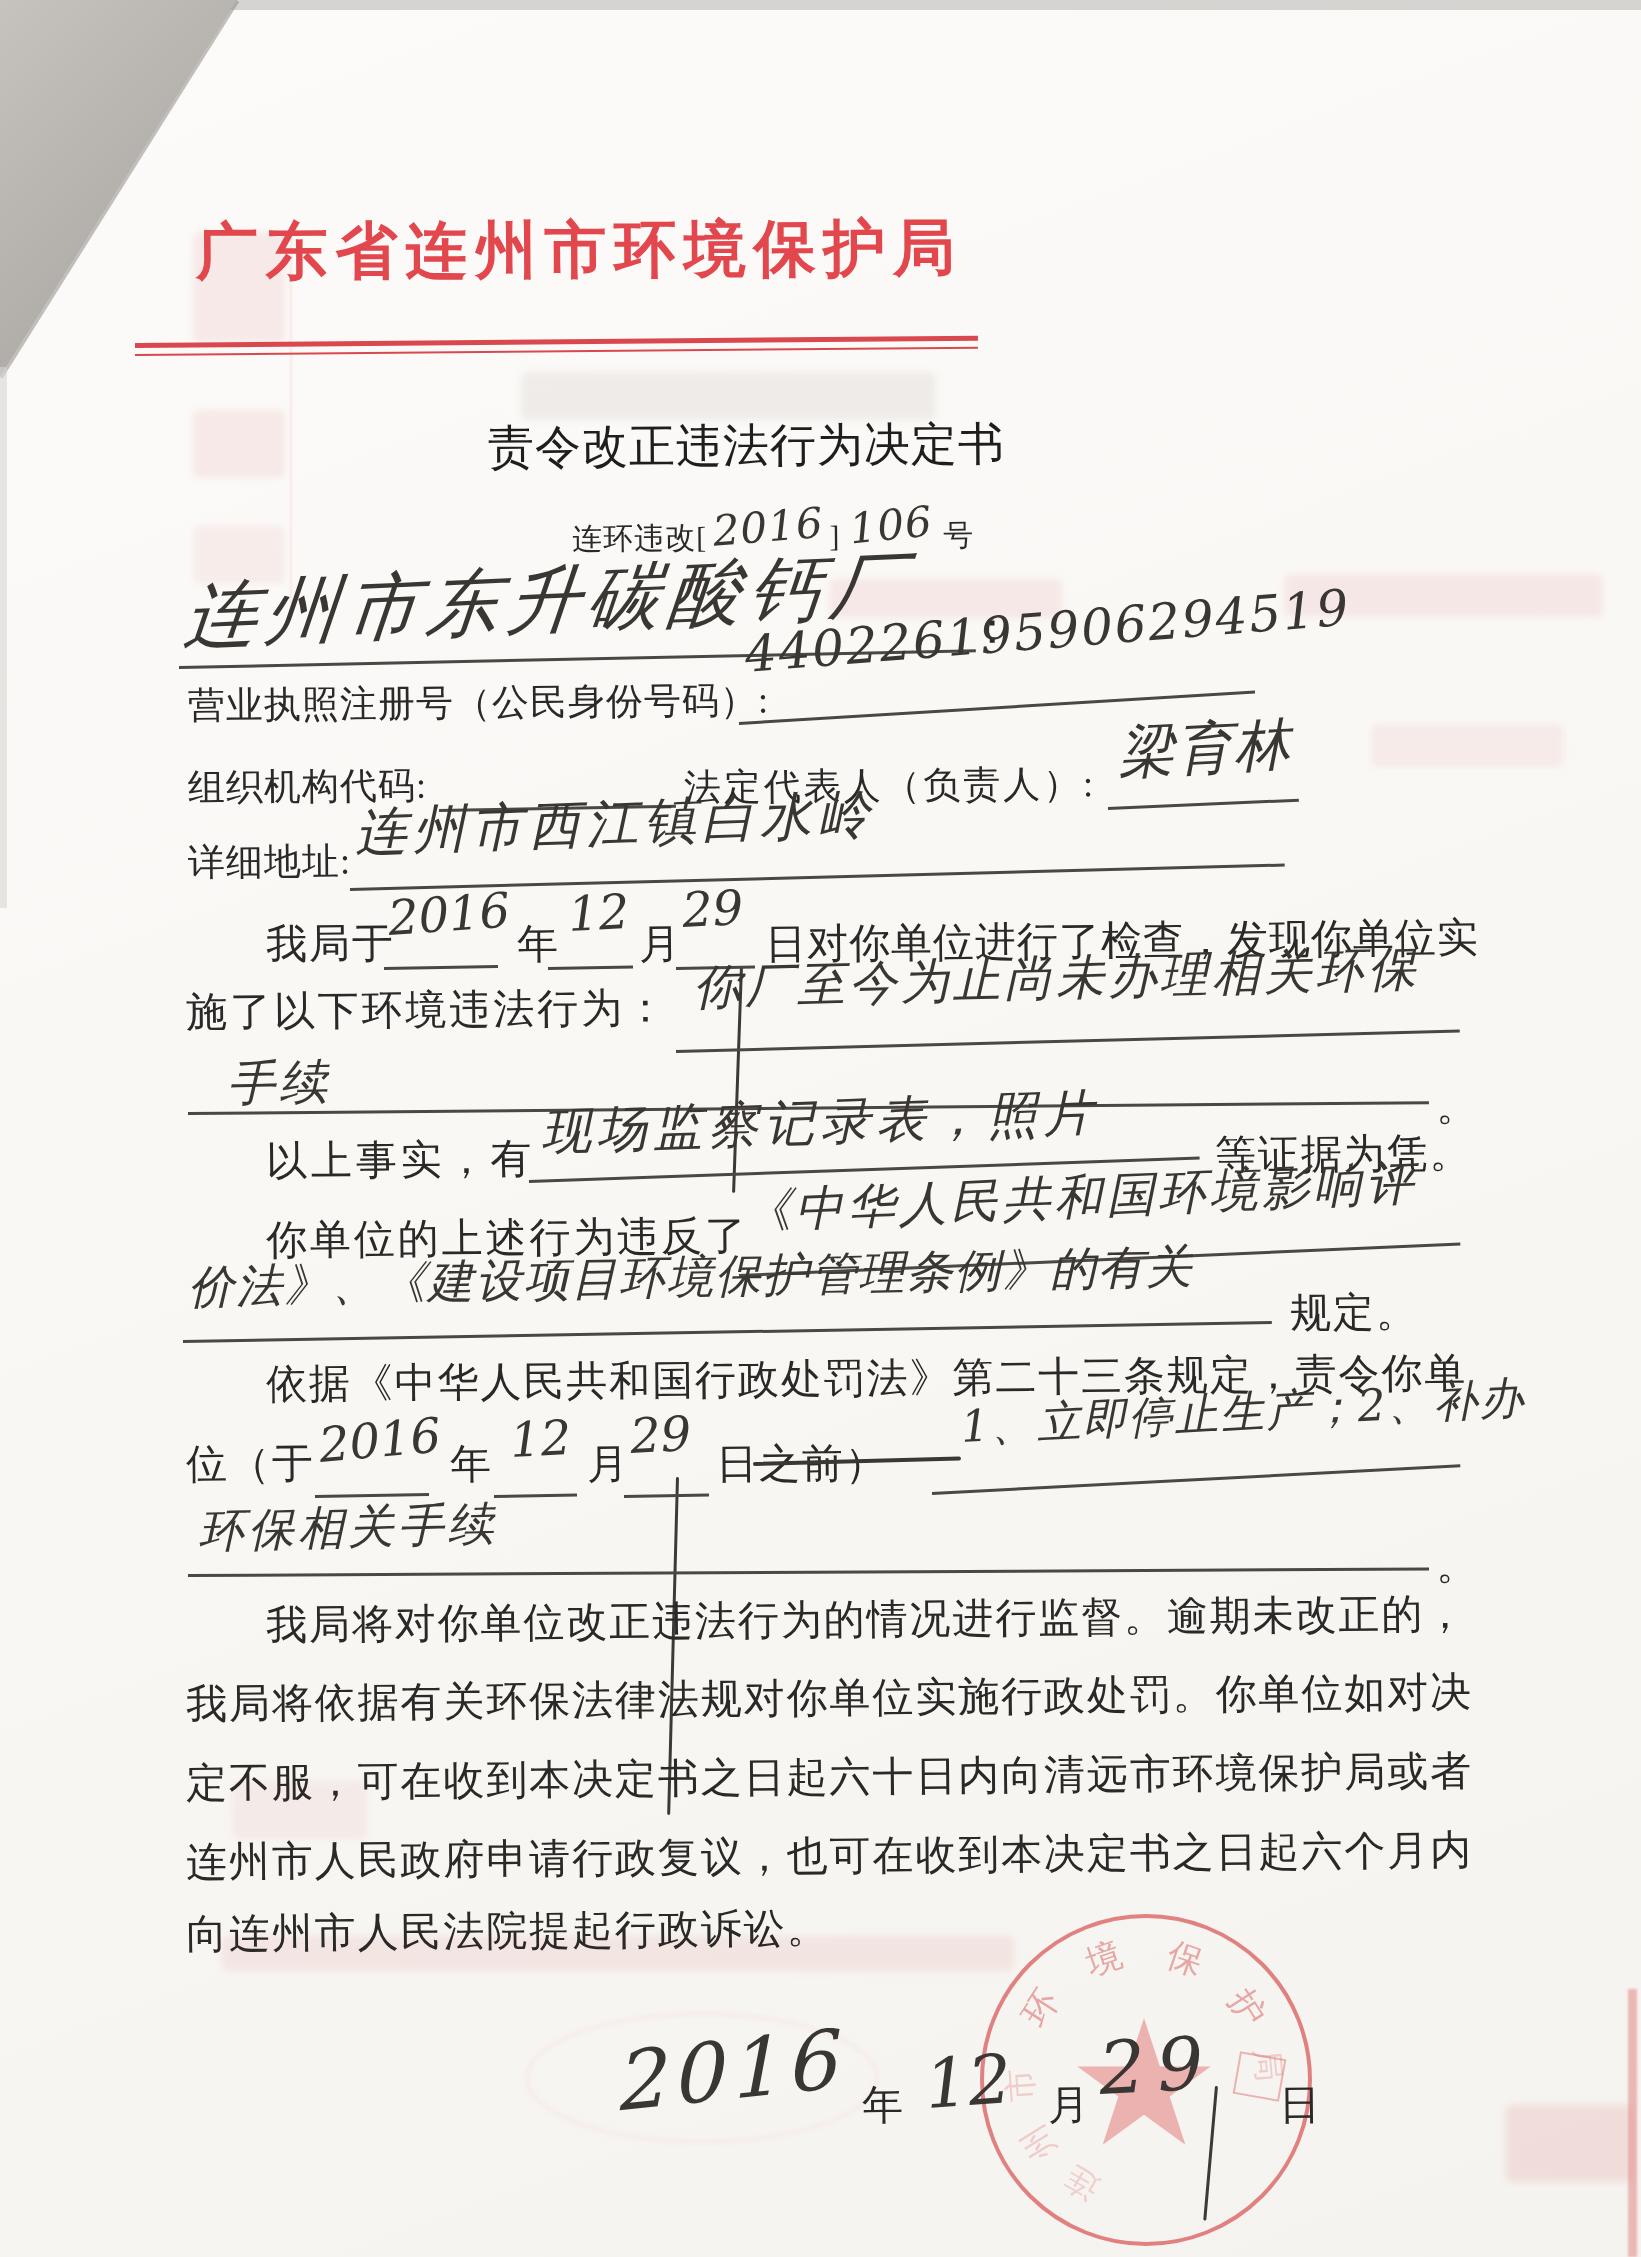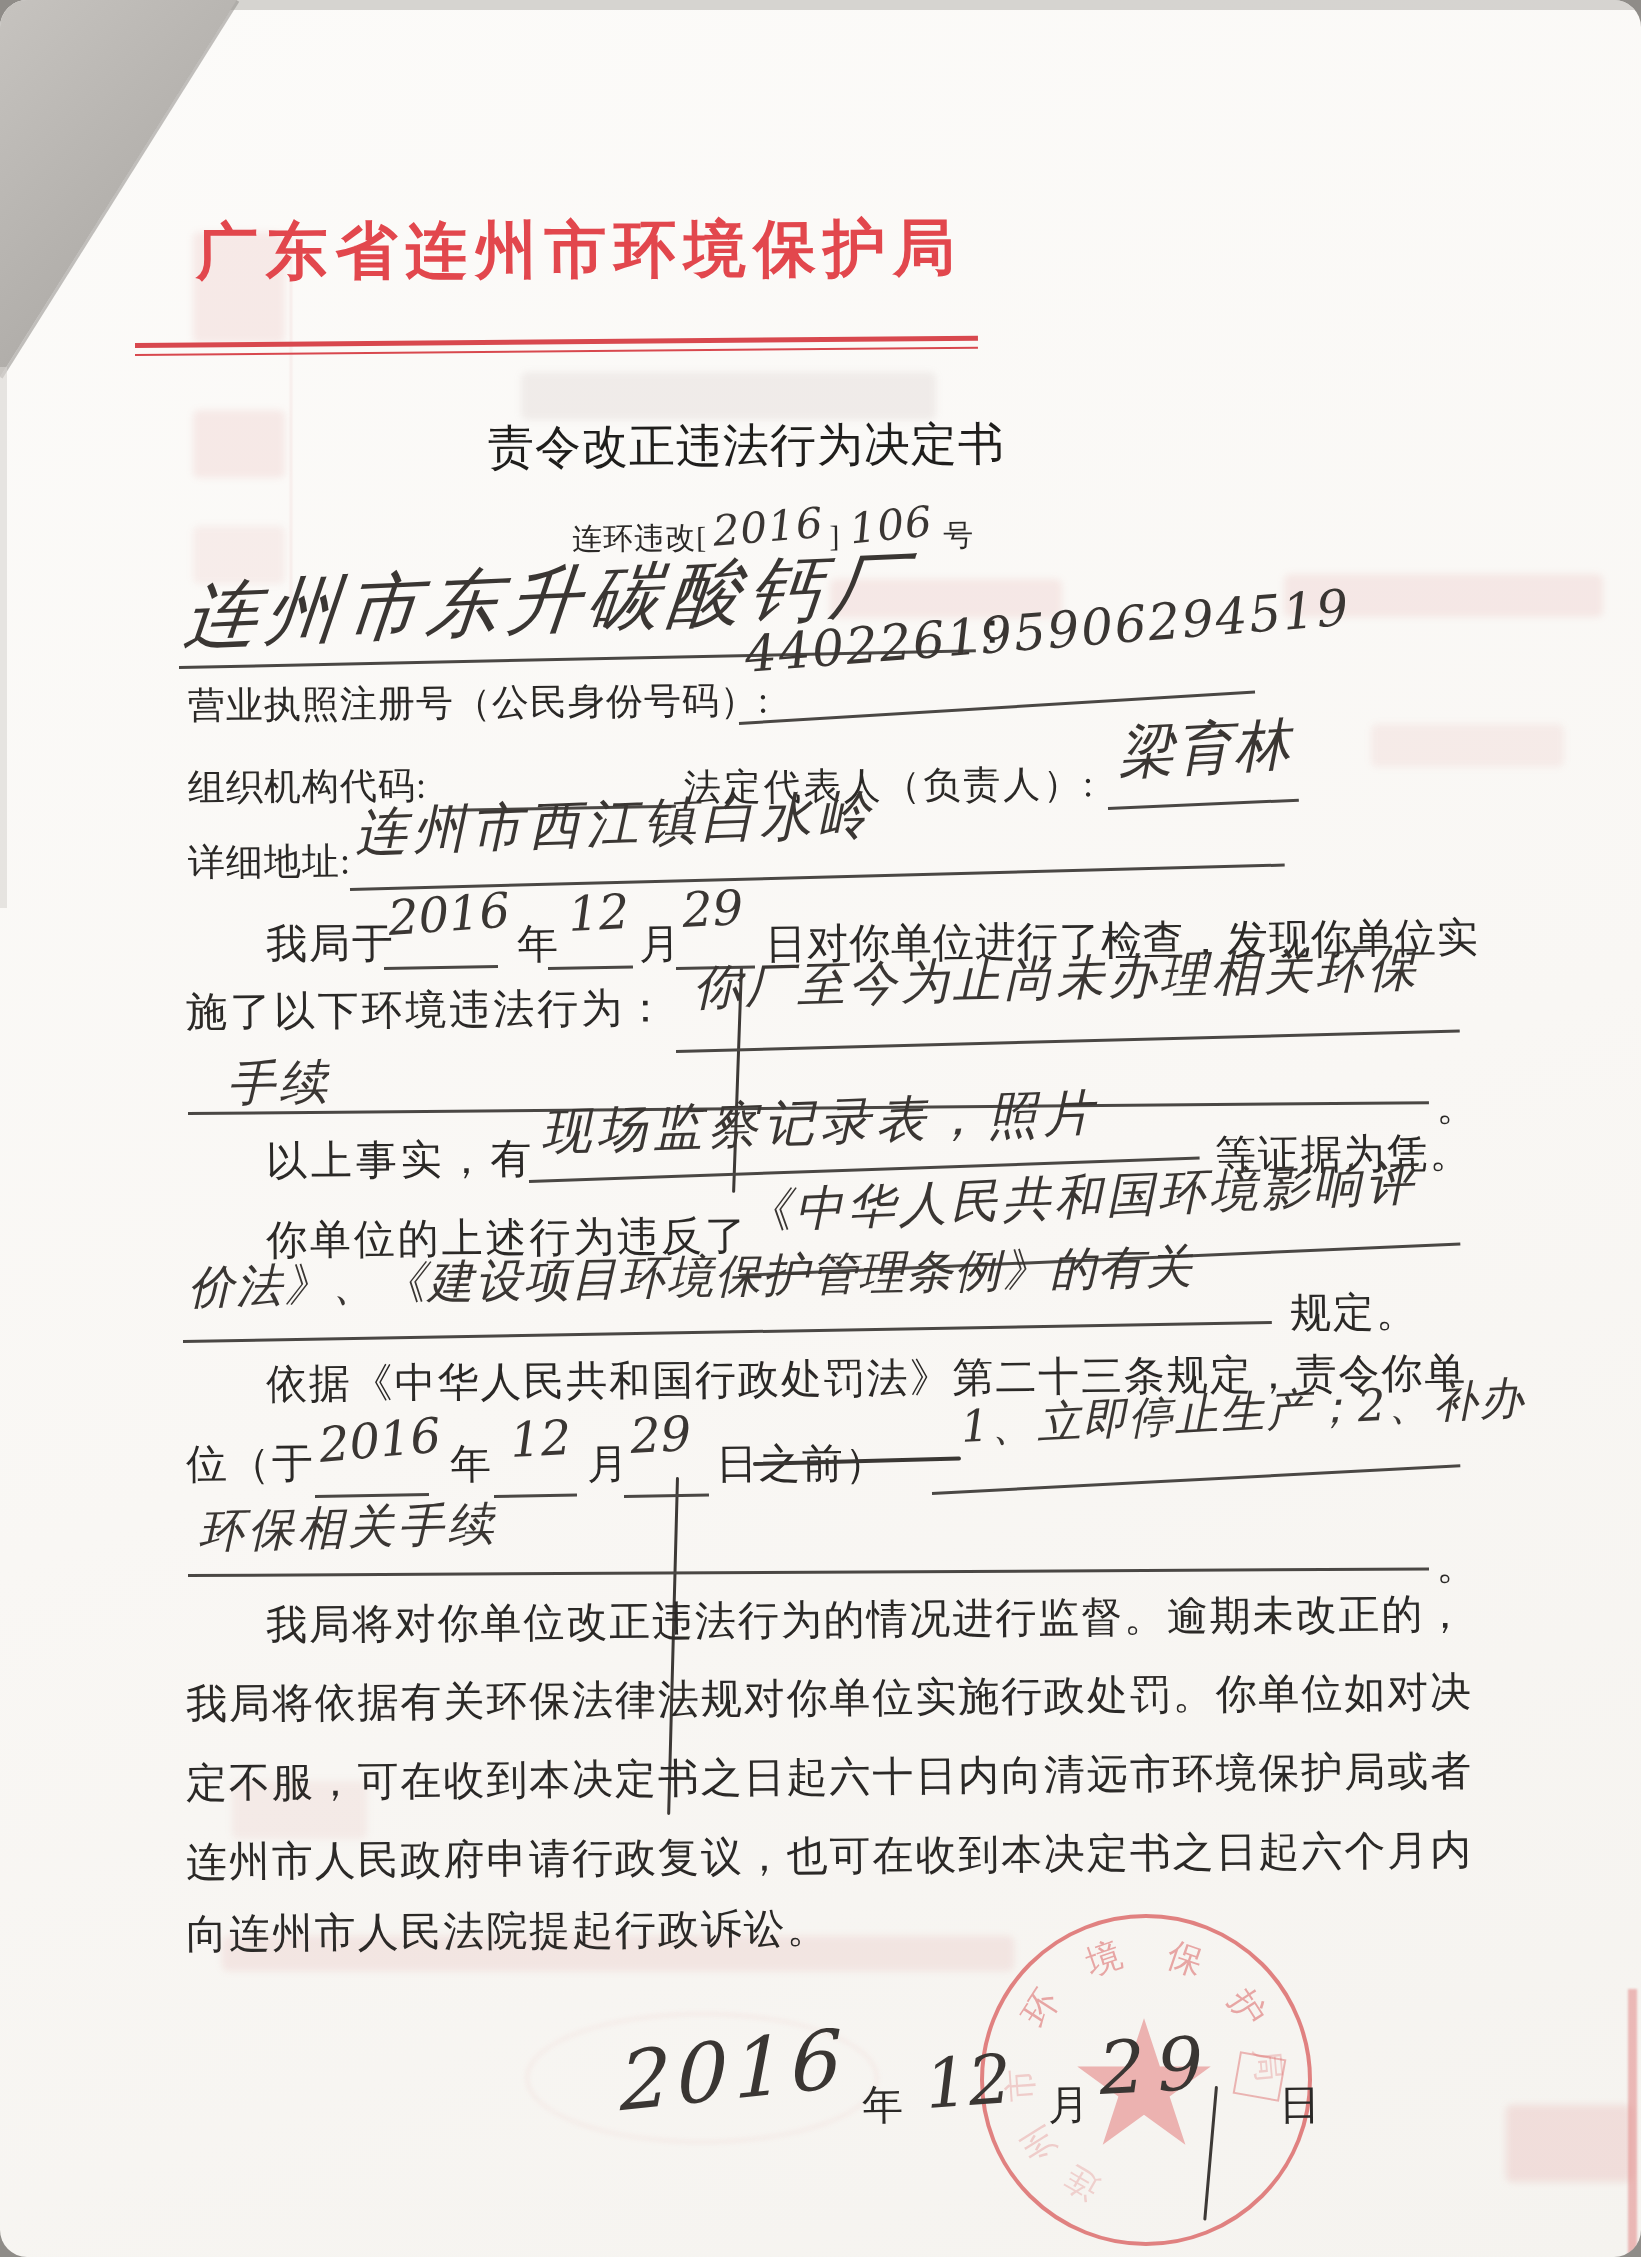--- a/index.html
+++ b/index.html
@@ -1,18 +1,18 @@
 <!DOCTYPE html>
 <html><head>
 <meta charset="utf-8">
 <style>
   html,body{margin:0;padding:0;background:#8f8c88;}
   .page{position:relative;width:1641px;height:2257px;overflow:hidden;
         background:linear-gradient(160deg,#fcfbf9 0%,#f9f7f4 55%,#f5f3ef 100%);
-        font-family:"Liberation Serif","DejaVu Serif",serif;border-radius:27px;}
+        font-family:"Liberation Serif","DejaVu Serif",serif;}
   .pr{position:absolute;font-family:"Liberation Serif","DejaVu Serif",serif;color:#2b2927;
       font-size:41px;letter-spacing:1.9px;white-space:nowrap;transform:rotate(-0.55deg);
       transform-origin:left center;}
   .small{font-size:37px;letter-spacing:1px;}
   .hw{position:absolute;font-family:"DejaVu Serif","Liberation Serif",serif;font-style:italic;
       color:#3a3633;white-space:nowrap;transform-origin:left center;}
   .ul{position:absolute;height:2.9px;background:#4a4744;transform-origin:left center;}
   .ghost{position:absolute;filter:blur(3.9px);border-radius:5.8px;}
   .sealchar{position:absolute;font-family:"Liberation Serif",serif;color:rgba(219,100,100,0.55);
             transform-origin:center center;white-space:nowrap;}

